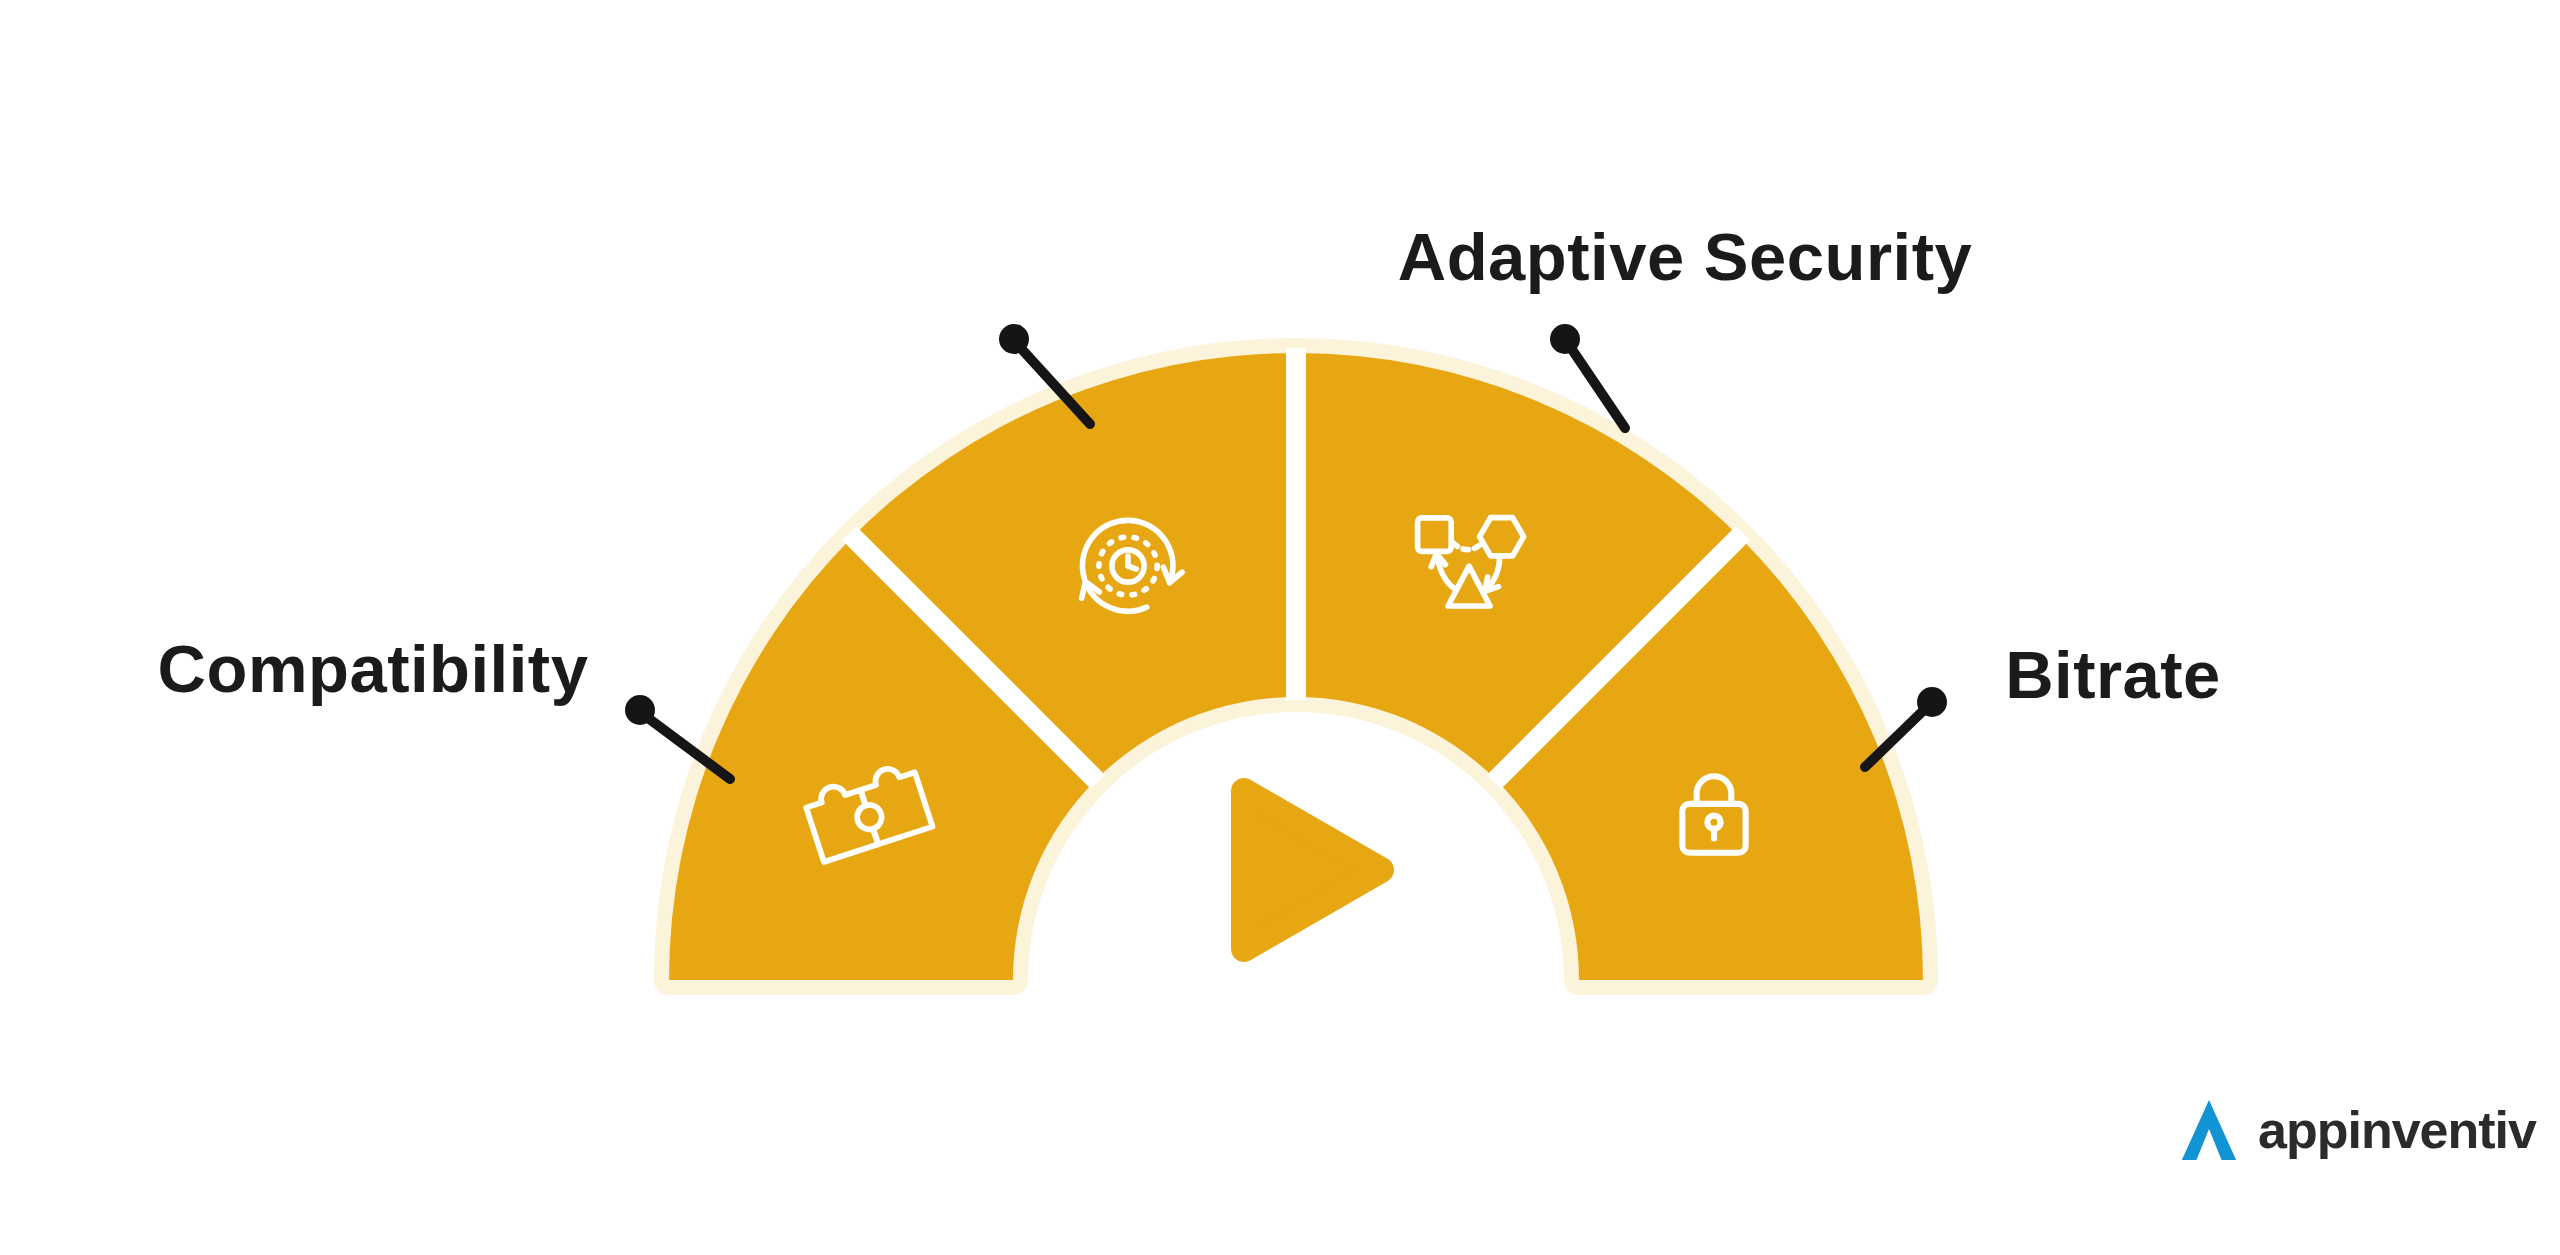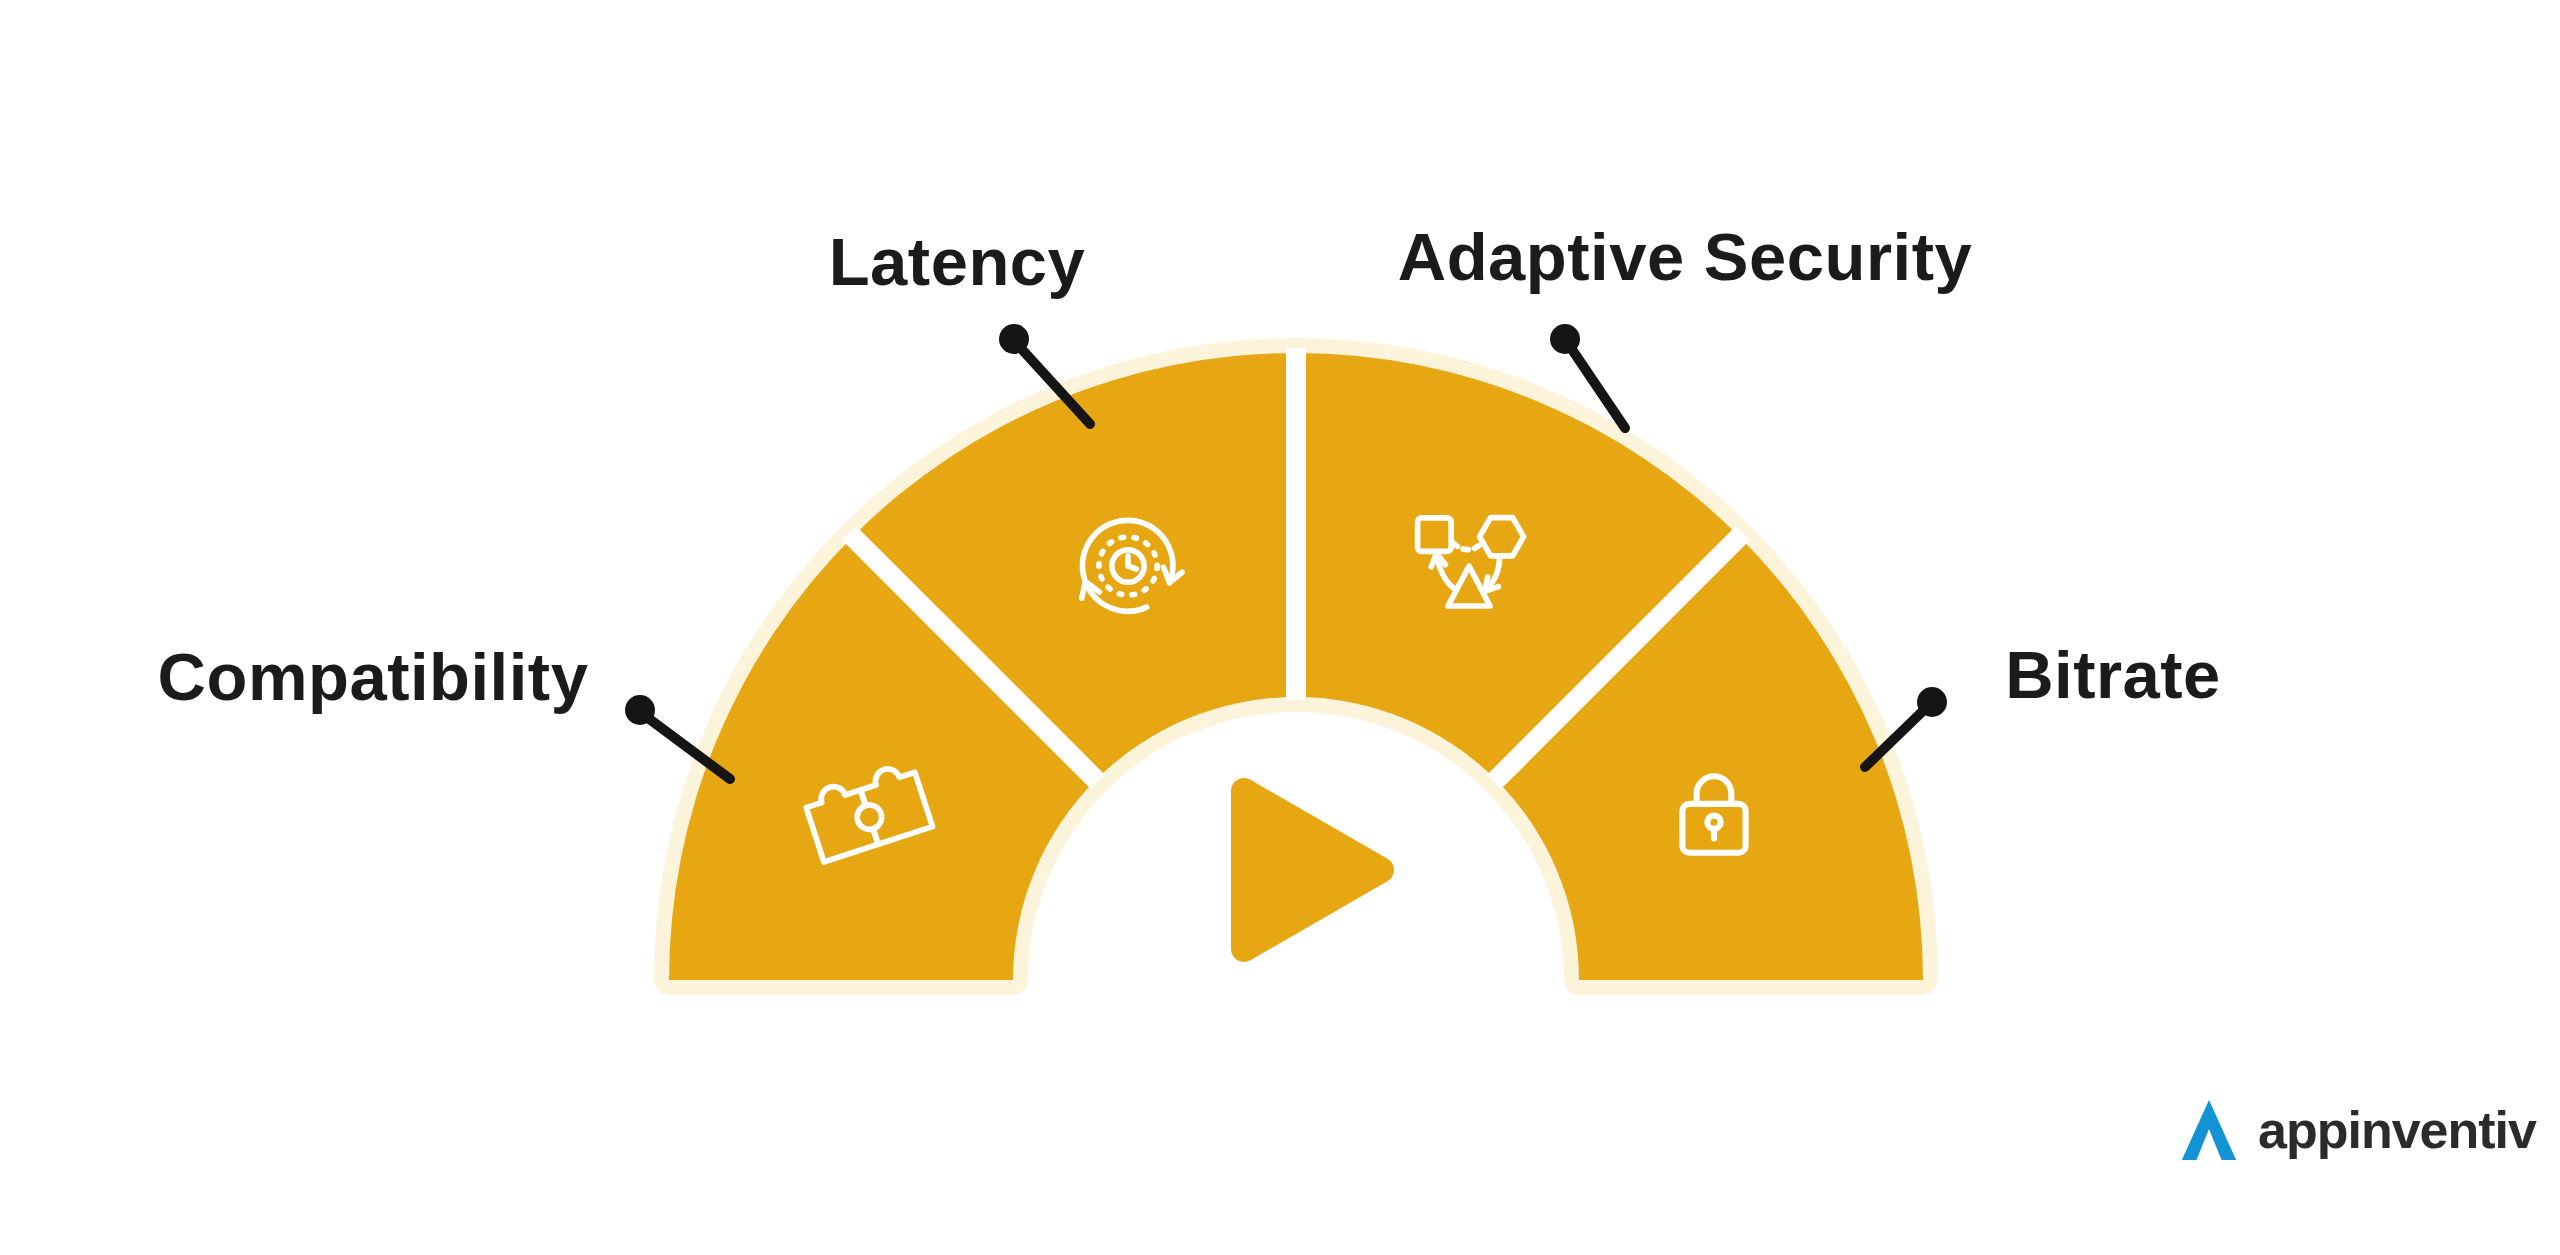--- a/index.html
+++ b/index.html
@@ -13,21 +13,21 @@
   .gauge-svg{position:absolute;left:0;top:0;}
   .seg-label{
     position:absolute;
     transform:translate(-50%,-50%);
     font-weight:700;
     font-size:67px;
     letter-spacing:0.5px;
     color:var(--label-text,#1c1c1c);
     white-space:nowrap;
   }
-  #label-compatibility{left:373px;top:668px;margin-top:8px;}
+  #label-compatibility{left:373px;top:668px;}
   #label-latency{left:957px;top:261px;}
   #label-adaptive{left:1685px;top:256px;}
   #label-security{left:2113px;top:674px;}
   .brand{
     position:absolute;
     left:2178px;top:1096px;
     display:flex;align-items:center;gap:18px;
   }
   .brand-name{
     font-weight:700;
@@ -102,21 +102,20 @@
         <circle cx="1565" cy="339" r="15" stroke="none"></circle>
       </g>
       <g>
         <line x1="1926" y1="708" x2="1865" y2="767"></line>
         <circle cx="1932" cy="702" r="15" stroke="none"></circle>
       </g>
     </g>
   </svg>
 
   <div class="seg-label" id="label-compatibility">Compatibility</div>
-  <div class="seg-label" id="label-latency">Latency</div>
   <div class="seg-label" id="label-adaptive">Adaptive Security</div>
   <div class="seg-label" id="label-security">Bitrate</div>
 
   <div class="brand">
     <svg width="62" height="68" viewBox="0 0 64 70">
       <path d="M 32,4 L 60,66 L 45,66 L 32,34 L 19,66 L 4,66 Z" fill="var(--logo-blue)"></path>
     </svg>
     <span class="brand-name">appinventiv</span>
   </div>
 

